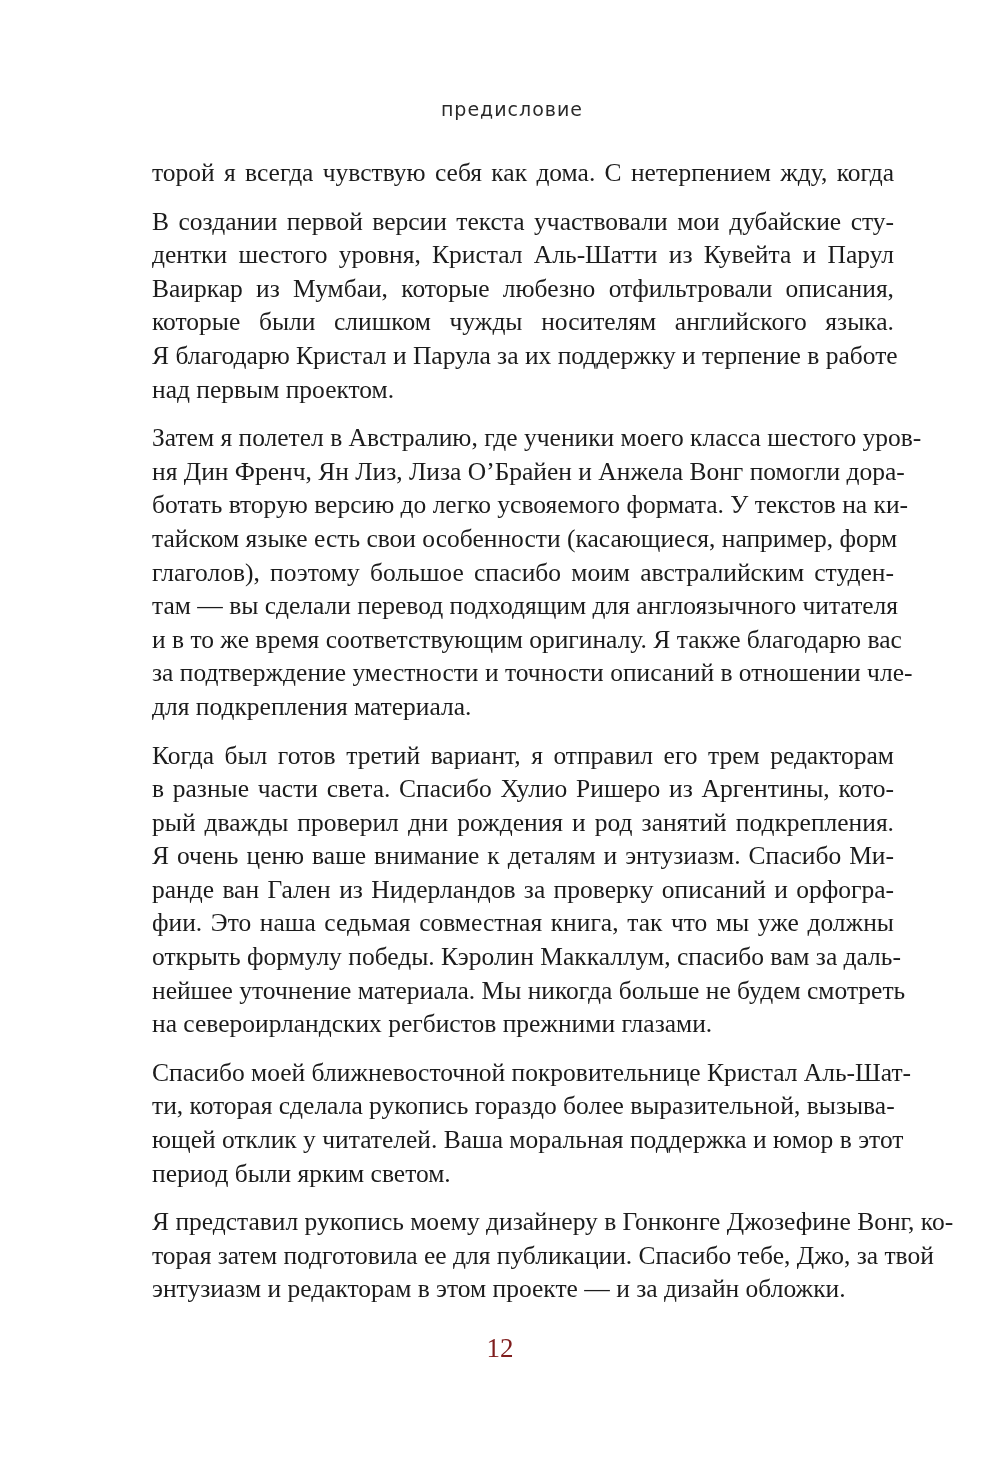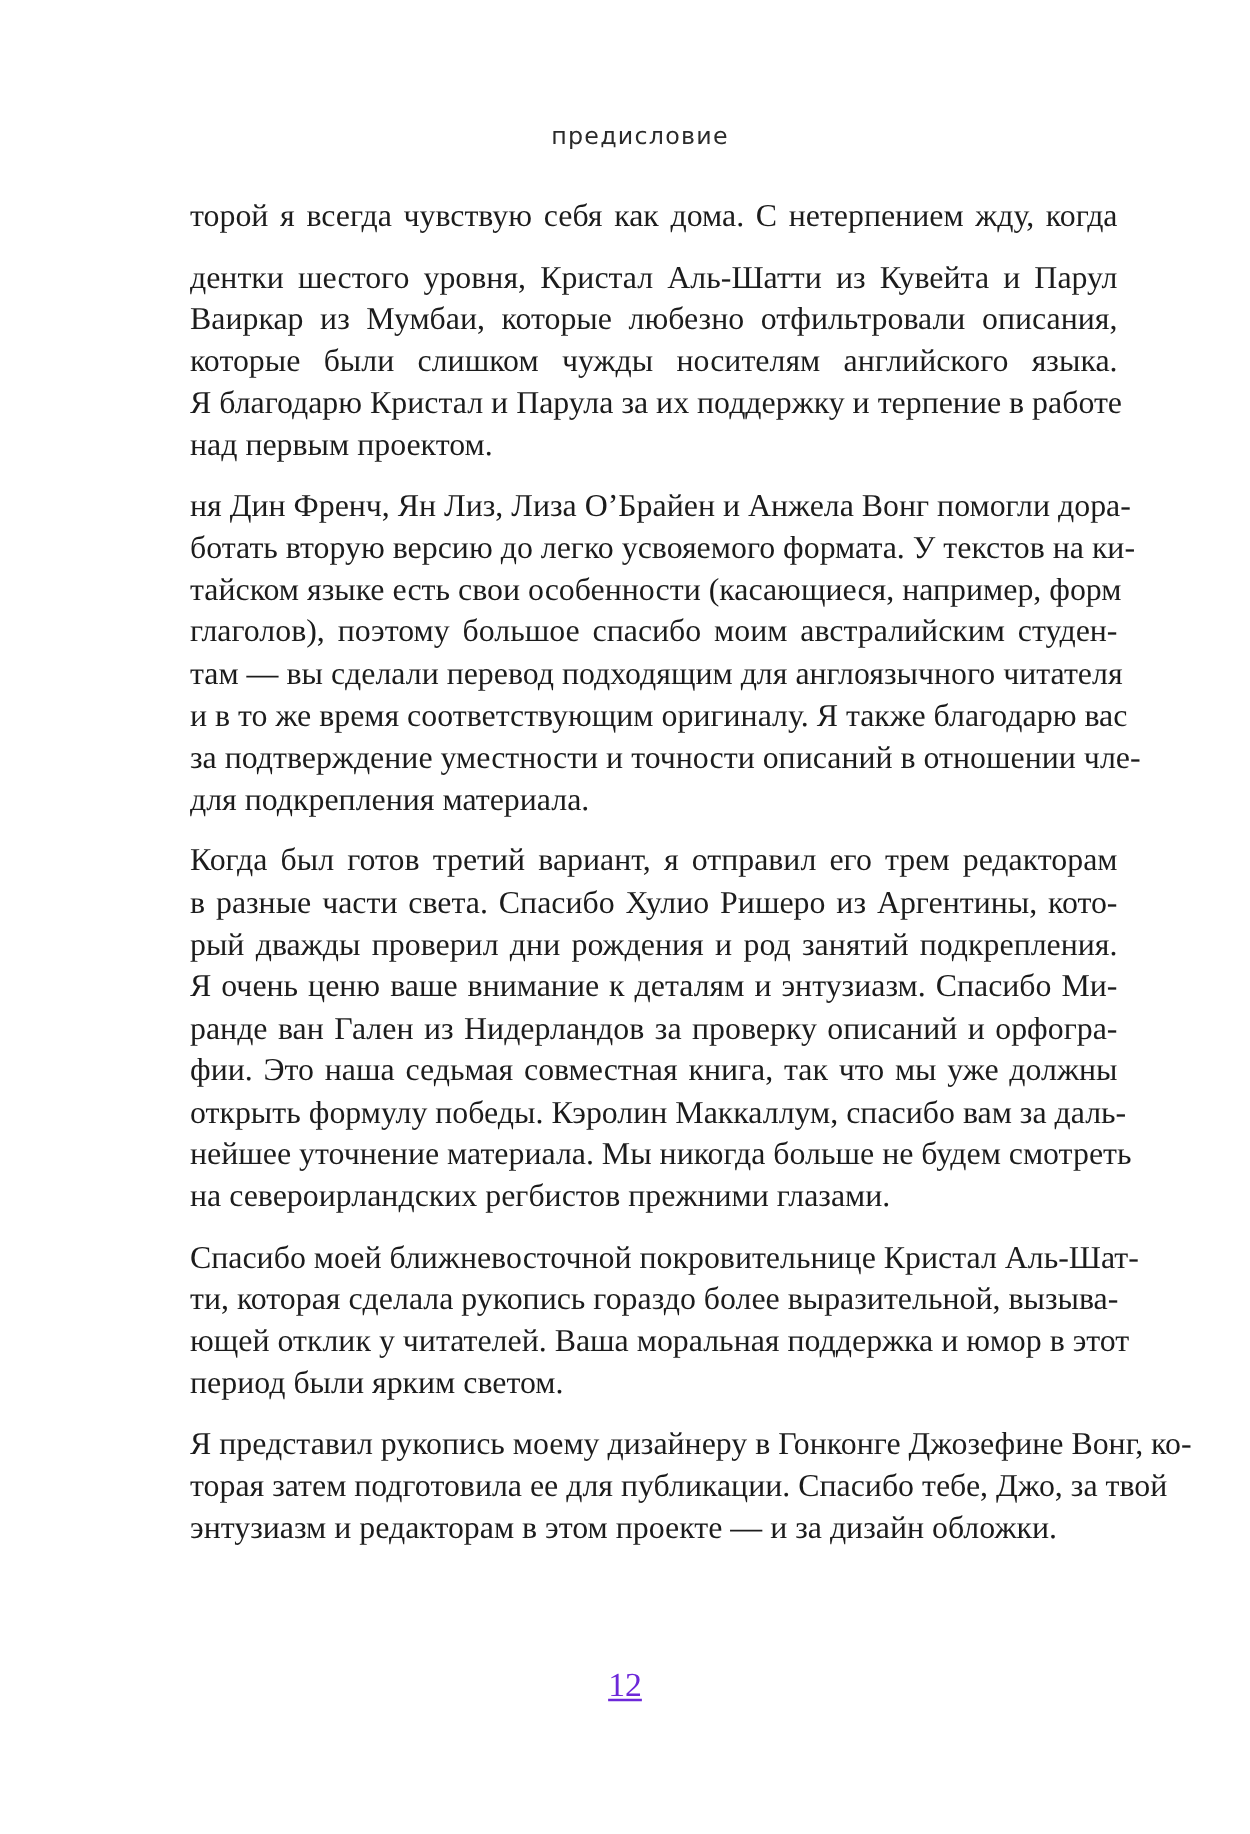--- a/index.html
+++ b/index.html
@@ -16,41 +16,43 @@
     }
     .para { margin: 0 0 15px 0; }
     .line {
       display: block; height: 33.6px; line-height: 33.6px;
       text-align: justify; text-align-last: justify; white-space: nowrap; overflow: visible;
     }
     .line.last { text-align-last: left; }
     .page-number {
       position: absolute; left: 0; width: 1000px; top: 1333px;
       text-align: center; font-family: "Liberation Serif", serif;
-      font-size: 27px; color: #6d28d9; text-decoration: underline;
+      font-size: 27px; color: #7f1d1d;
     }
   </style>
 </head>
 <body>
 
 <div class="page">
   <div class="running-head">предисловие</div>
 
   <div class="body-text">
     <p class="para">
       <span class="line">торой я всегда чувствую себя как дома. С нетерпением жду, когда</span>
     </p>
     <p class="para">
+      <span class="line">В создании первой версии текста участвовали мои дубайские сту-</span>
       <span class="line">дентки шестого уровня, Кристал Аль-Шатти из Кувейта и Парул</span>
       <span class="line">Ваиркар из Мумбаи, которые любезно отфильтровали описания,</span>
       <span class="line">которые были слишком чужды носителям английского языка.</span>
       <span class="line">Я благодарю Кристал и Парула за их поддержку и терпение в работе</span>
       <span class="line last">над первым проектом.</span>
     </p>
     <p class="para">
+      <span class="line">Затем я полетел в Австралию, где ученики моего класса шестого уров-</span>
       <span class="line">ня Дин Френч, Ян Лиз, Лиза О’Брайен и Анжела Вонг помогли дора-</span>
       <span class="line">ботать вторую версию до легко усвояемого формата. У текстов на ки-</span>
       <span class="line">тайском языке есть свои особенности (касающиеся, например, форм</span>
       <span class="line">глаголов), поэтому большое спасибо моим австралийским студен-</span>
       <span class="line">там — вы сделали перевод подходящим для англоязычного читателя</span>
       <span class="line">и в то же время соответствующим оригиналу. Я также благодарю вас</span>
       <span class="line">за подтверждение уместности и точности описаний в отношении чле-</span>
       <span class="line last">для подкрепления материала.</span>
     </p>
     <p class="para">

